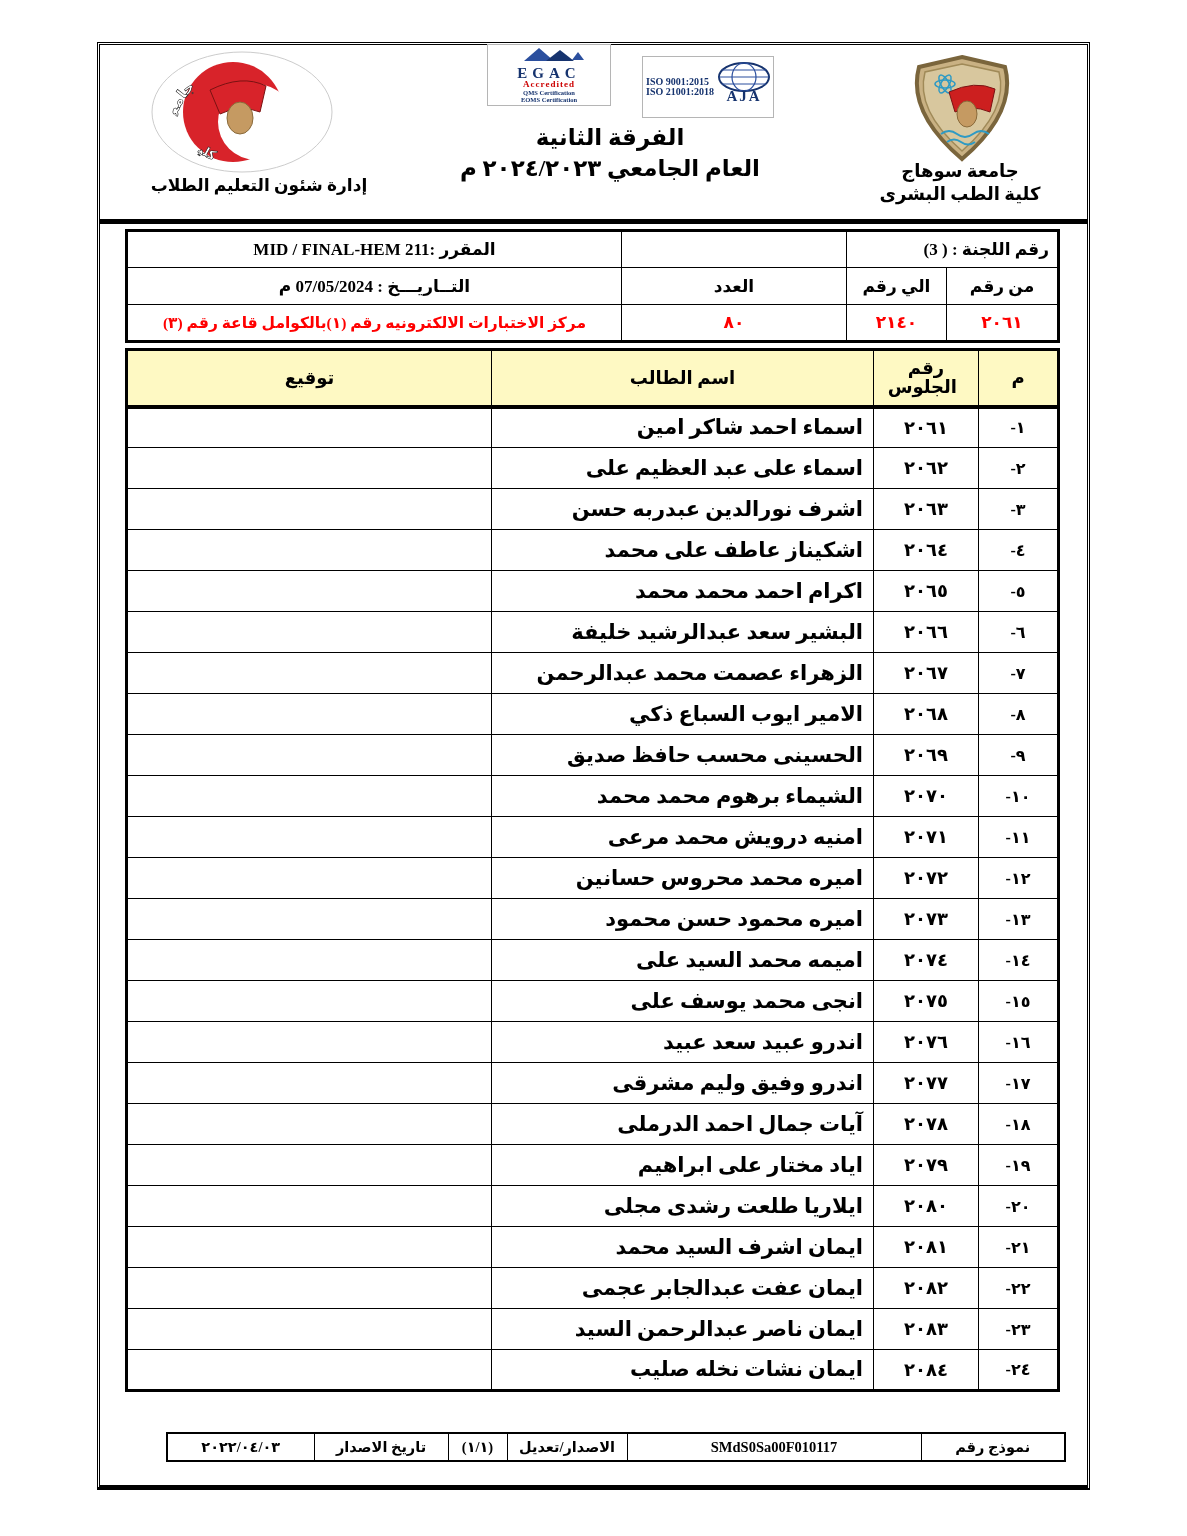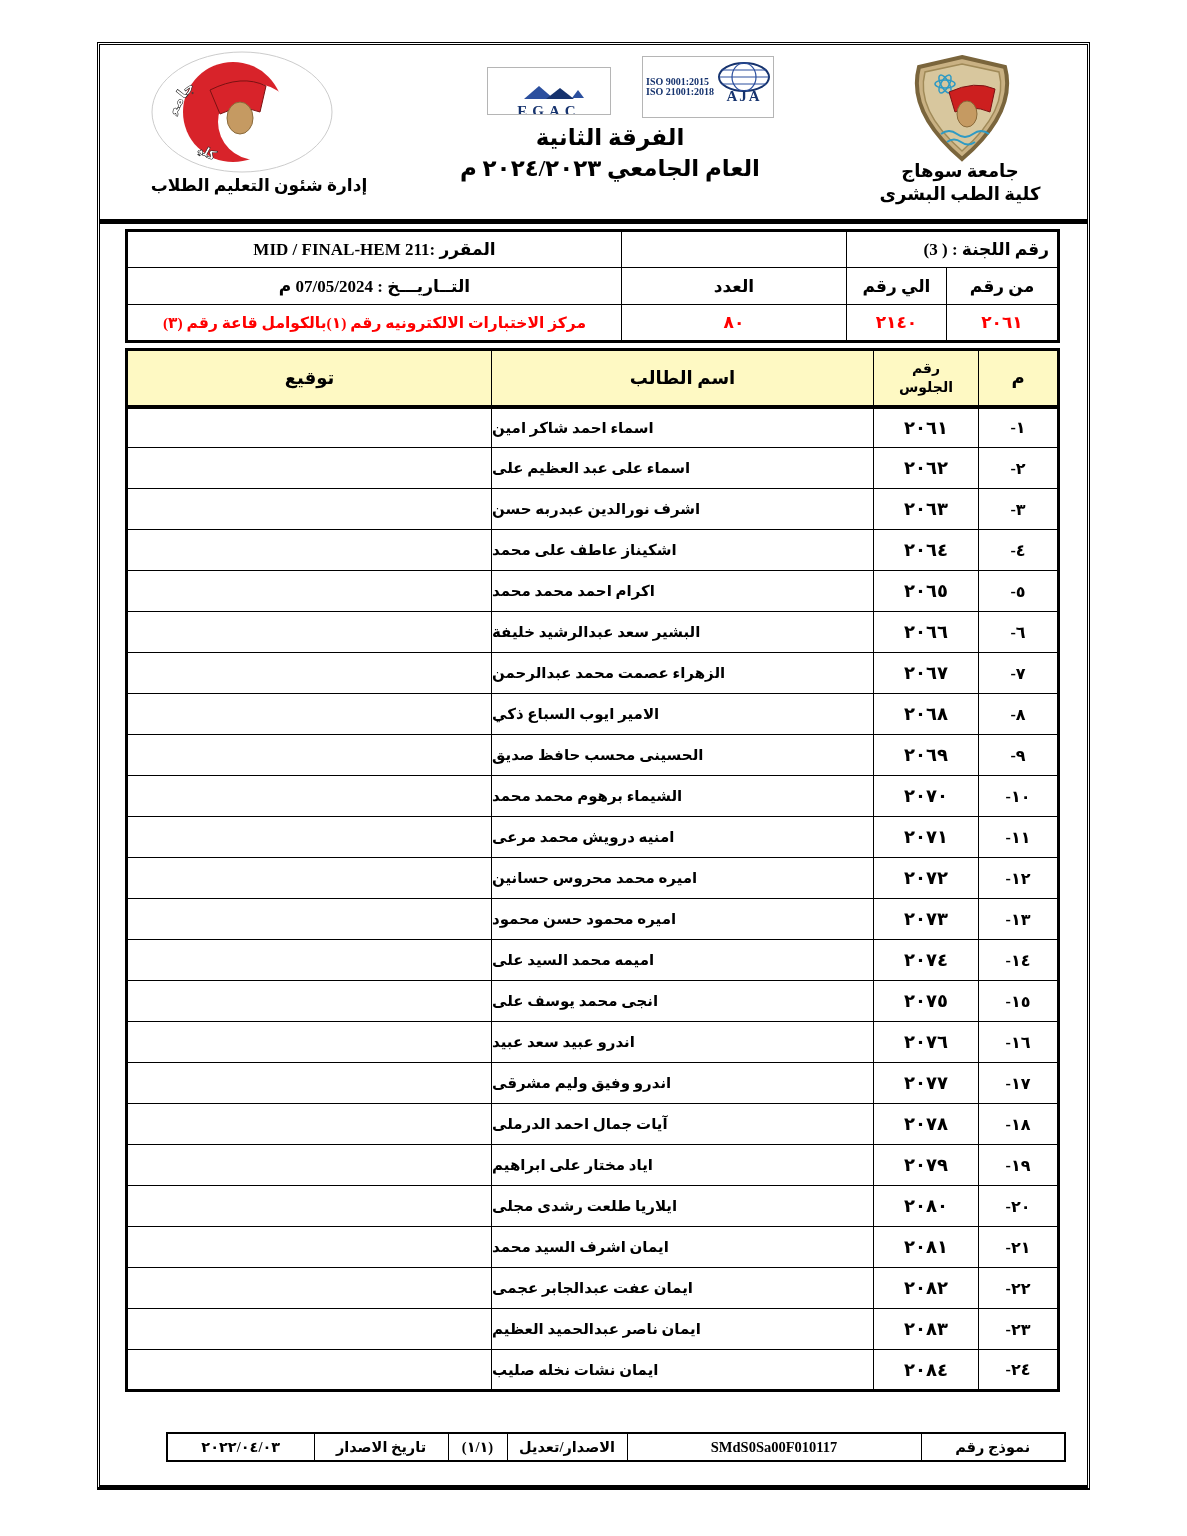--- a/index.html
+++ b/index.html
@@ -15,21 +15,21 @@
   .page-border {
     left:97px; top:42px; width:993px; height:1448px;
     border-top:3px double #000; border-left:3px double #000; border-right:3px double #000;
     border-bottom:5px solid #000;
   }
 
   
   .crescent-logo { left:150px; top:50px; width:185px; height:126px; }
   .dept-label { left:128px; top:175px; width:262px; text-align:center; font-size:17px; }
   .badge { border:1px solid #b5b5b5; background:#fff; text-align:center; overflow:hidden; }
-  .egac { left:487px; top:67px; width:124px; height:48px; padding-top:16px; }
+  .egac { left:487px; top:44px; width:124px; height:62px; padding-top:1px; }
   .egac-name { color:#16336e; font-size:15px; letter-spacing:5px; line-height:14px; display:block; }
   .egac-accredited { color:#cc0000; font-size:9px; line-height:9px; letter-spacing:1px; }
   .egac-small { color:#16336e; font-size:6.5px; line-height:7px; }
   .aja { left:642px; top:56px; width:132px; height:62px; display:flex; align-items:center; }
   .aja-left { width:58px; text-align:center; position:relative; }
   .aja-name { color:#16336e; font-size:15px; letter-spacing:2px; line-height:10px; position:relative; top:-14px; }
   .aja-right { flex:1; text-align:left; padding-left:3px; }
   .aja-iso { color:#16336e; font-size:10px; line-height:10px; }
   .center-titles { left:430px; top:122px; width:360px; text-align:center; font-size:23px; line-height:31px; }
   .shield-logo { left:903px; top:54px; width:118px; height:108px; }
@@ -43,26 +43,26 @@
   .info-table { left:125px; top:229px; width:932px; font-size:17px; }
   .info-table { border:3px solid #000; }
   .info-table tr { height:37px; }
   .info-table .committee-cell { text-align:right; padding-right:8px; }
   .info-table .red { color:#f00; }
   .info-table .loc-cell { font-size:15.5px; }
 
   .students-table { left:125px; top:348px; width:932px; border:3px solid #000; }
   .students-table thead tr { height:57px; }
   .students-table thead td { background:#fef9c3; border-bottom:4px solid #000; font-size:18px; }
-  .students-table thead .seat-hdr { font-size:14px; line-height:19px; white-space:normal; }
+  .students-table thead .seat-hdr { font-size:18px; line-height:19px; white-space:normal; }
   .students-table thead .seat-hdr span { display:inline-block; max-width:62px; }
   .students-table tbody tr { height:41px; }
   .students-table .c-idx { font-size:16px; }
   .students-table .c-seat { font-size:18px; }
-  .students-table .c-name { text-align:left; padding-right:4px; font-size:15px; }
+  .students-table .c-name { text-align:right; padding-right:10px; font-size:21px; }
 
   .footer-table { left:166px; top:1432px; width:898px; border:2px solid #000; font-size:14.5px; }
   .footer-table tr { height:28px; }
 
   svg text { font-family:"DejaVu Sans",sans-serif; font-weight:bold; }
 </style>
 </head>
 <body>
 
 <div class="abs page-border"></div>
@@ -315,21 +315,21 @@
   </tr>
       <tr>
     <td class="c-idx">٢٢-</td>
     <td class="c-seat">٢٠٨٢</td>
     <td class="c-name">ايمان عفت عبدالجابر عجمى</td>
     <td class="c-sig"></td>
   </tr>
       <tr>
     <td class="c-idx">٢٣-</td>
     <td class="c-seat">٢٠٨٣</td>
-    <td class="c-name">ايمان ناصر عبدالحميد العظيم</td>
+    <td class="c-name">ايمان ناصر عبدالرحمن السيد</td>
     <td class="c-sig"></td>
   </tr>
       <tr>
     <td class="c-idx">٢٤-</td>
     <td class="c-seat">٢٠٨٤</td>
     <td class="c-name">ايمان نشات نخله صليب</td>
     <td class="c-sig"></td>
   </tr>
     </tbody>
 </table>

